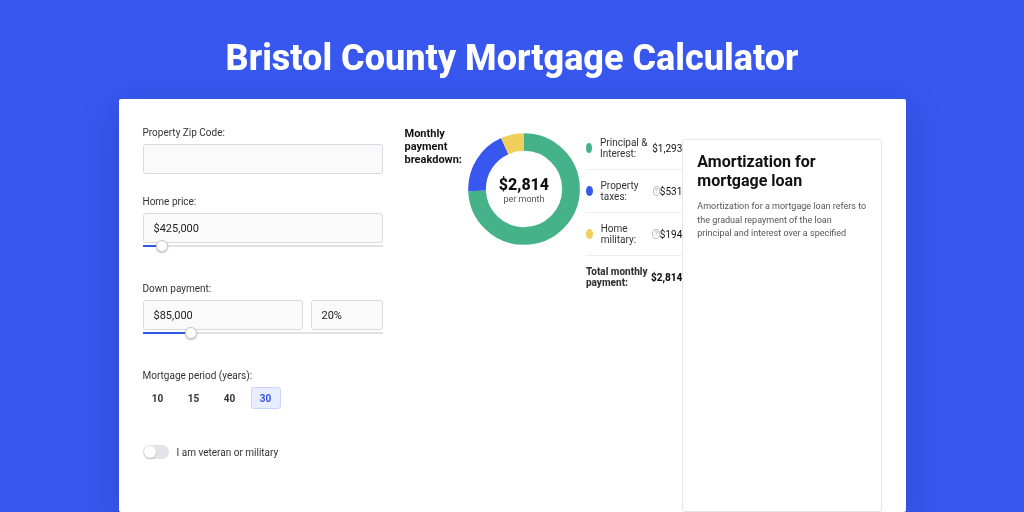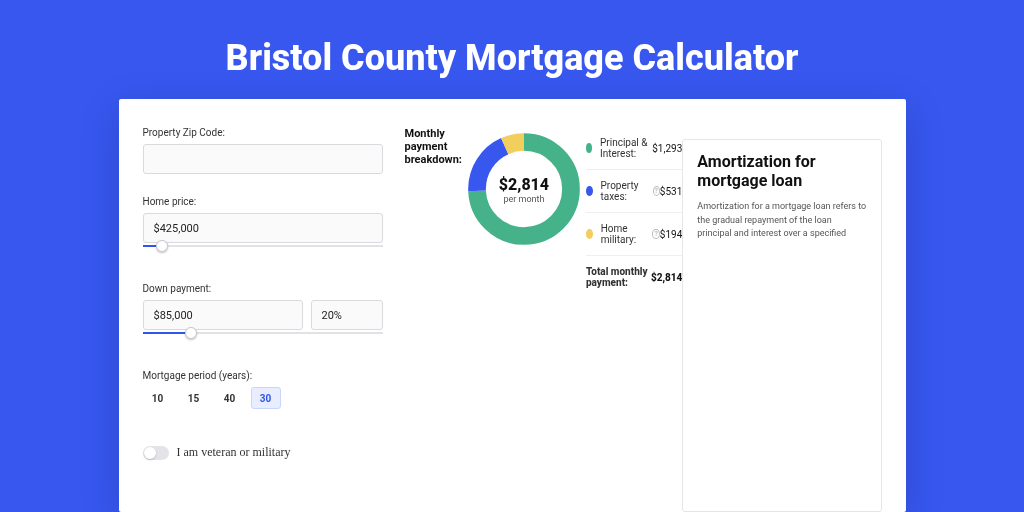--- a/index.html
+++ b/index.html
@@ -16,21 +16,21 @@
   .slider-track { position: relative; height: 2px; background: #e2e2e6; margin-top: 2px; margin-bottom: 14px; }
   .slider-fill { position: absolute; top: 0; left: 0; height: 2px; background: #2f56e8; }
   .slider-thumb { position: absolute; top: -5px; width: 12px; height: 12px; background: #fff; border: 1px solid #c9c9d0; border-radius: 50%; box-shadow: 0 1px 2px rgba(0,0,0,0.25); transform: translateX(-50%); }
   .field-group { margin-bottom: 22px; }
   .period-row { display: flex; gap: 6px; margin-top: 4px; margin-bottom: 14px; }
   .period-btn { width: 30px; height: 22px; display: flex; align-items: center; justify-content: center; font-size: 10px; font-weight: 700; color: #333; border: 1px solid transparent; border-radius: 3px; background: transparent; cursor: pointer; }
   .period-btn.active { background: #e8edff; border-color: #c9d5ff; color: #2f56e8; }
   .toggle-row { display: flex; align-items: center; gap: 8px; }
   .toggle { width: 26px; height: 14px; border-radius: 8px; background: #e3e3e8; position: relative; cursor: pointer; }
   .toggle-knob { width: 12px; height: 12px; background: #fff; border-radius: 50%; position: absolute; top: 1px; left: 1px; box-shadow: 0 1px 2px rgba(0,0,0,0.2); }
-  .toggle-label { font-size: 12px; color: #333; font-family: Liberation Serif, serif; }
+  .toggle-label { font-size: 10px; color: #333; }
   .right-title { font-size: 11px; font-weight: 700; color: #111; margin-bottom: 14px; }
   .donut-wrap { display: flex; justify-content: center; margin-bottom: 22px; }
   .donut { position: relative; width: 124px; height: 124px; }
   .donut svg { width: 124px; height: 124px; transform: rotate(-90deg); }
   .donut-center { position: absolute; top: 0; left: 0; width: 100%; height: 100%; display: flex; flex-direction: column; align-items: center; justify-content: center; }
   .donut-amount { font-size: 16px; font-weight: 800; color: #111; }
   .donut-sub { font-size: 9px; color: #555; }
   .break-row { display: flex; align-items: center; justify-content: space-between; padding: 10px 0; border-top: 1px solid #eee; }
   .break-row.first { border-top: none; }
   .break-left { display: flex; align-items: center; gap: 8px; }

